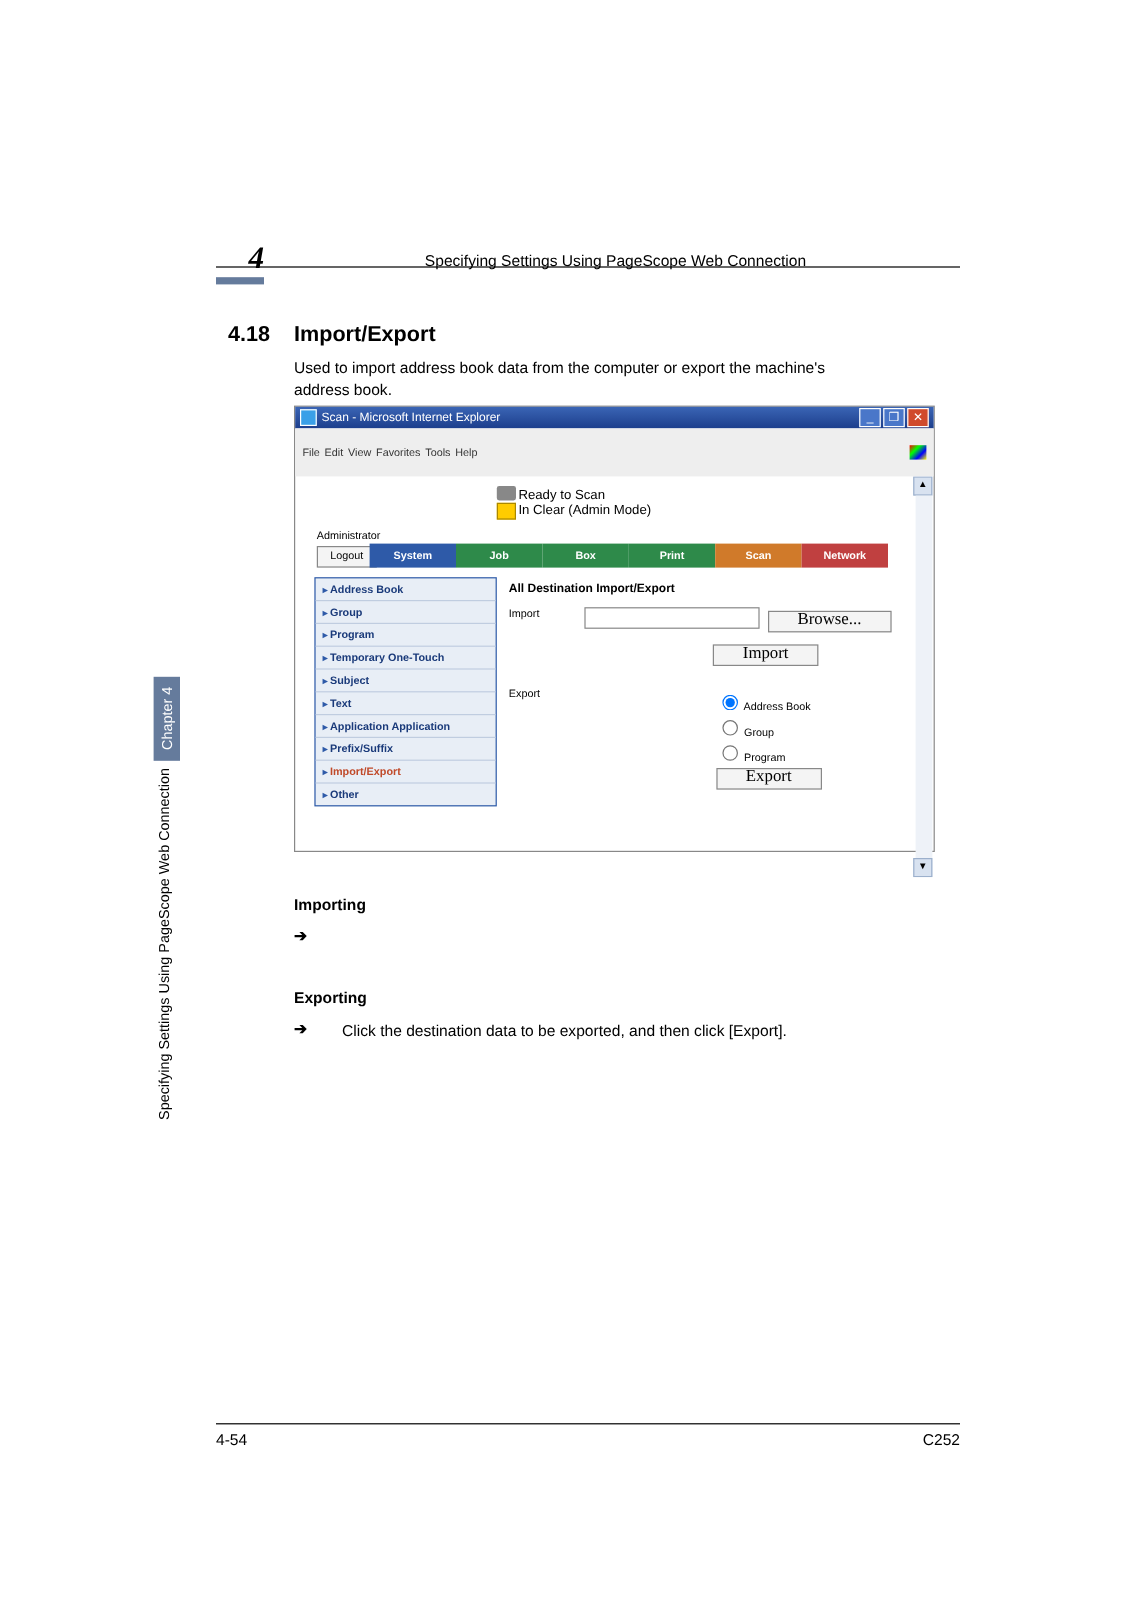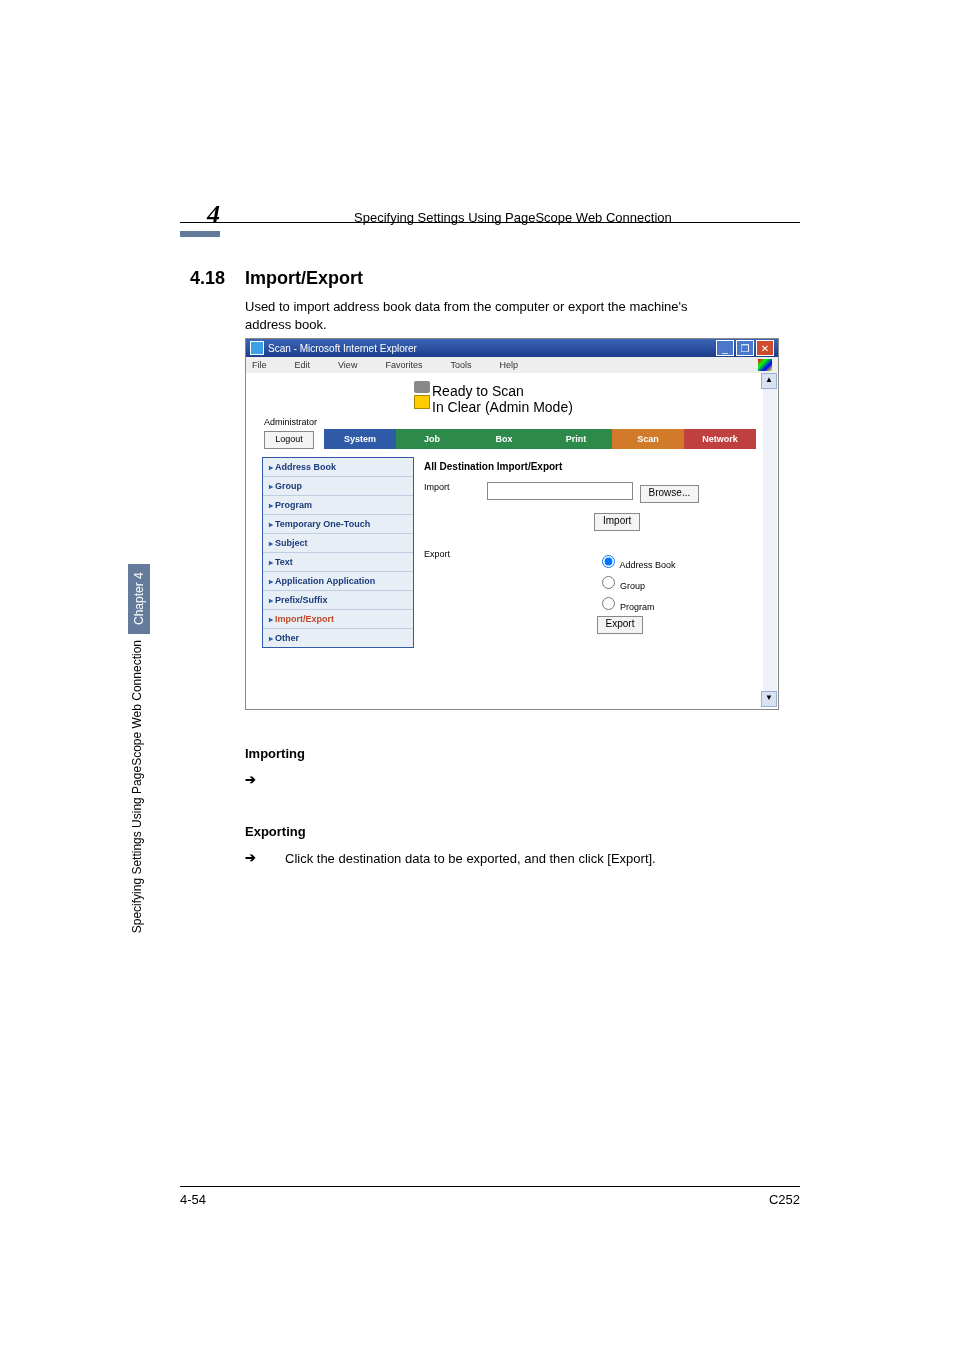--- a/index.html
+++ b/index.html
@@ -18,52 +18,52 @@
   .side-text{position:absolute;left:130px;top:640px;width:18px;font-size:12px;writing-mode:vertical-rl;transform:rotate(180deg);white-space:nowrap;}
 
   
   .win{position:absolute;left:245px;top:338px;width:532px;height:370px;border:1px solid #888;background:#fff;font-size:10px;}
   .title-bar{height:18px;background:linear-gradient(#3b65b5,#1c3e8c);color:#fff;display:flex;align-items:center;padding:0 4px;}
   .title-bar .ie-ico{width:12px;height:12px;background:#3aa0e8;border:1px solid #fff;margin-right:4px;}
   .title-bar .t{flex:1;font-weight:normal;font-size:10px;}
   .win-btn{width:16px;height:14px;margin-left:2px;display:flex;align-items:center;justify-content:center;border:1px solid #fff;font-size:10px;}
   .win-btn.min,.win-btn.max{background:#4a77c9;color:#fff;}
   .win-btn.close{background:#d04a2c;color:#fff;}
-  .menu-bar{height:16px;background:#eee;display:flex;align-items:center;gap:28px;padding:0 6px;font-size:9px;color:#333;}
+  .menu-bar{height:16px;background:#eee;display:flex;align-items:center;gap:4px;padding:12px 6px;font-size:9px;color:#333;}
   .menu-bar .flag{margin-left:auto;width:14px;height:12px;background:linear-gradient(135deg,#f00,#0f0,#00f,#ff0);}
   .content{position:relative;height:334px;overflow:hidden;}
   .scroll-arrow{position:absolute;right:1px;width:14px;height:14px;background:#d8e2f0;border:1px solid #9cb0cc;font-size:8px;text-align:center;line-height:12px;}
   .scroll-top{top:0;} .scroll-bot{bottom:0;}
   .scrollbar{position:absolute;right:1px;top:16px;bottom:16px;width:14px;background:#eef2f8;}
 
-  .status-block{position:absolute;left:168px;top:10px;font-size:14px;}
+  .status-block{position:absolute;left:168px;top:10px;font-size:11px;}
   .status-block .l1{margin-left:18px;}
   .status-block .l2{margin-left:18px;}
   .printer-ico{position:absolute;left:168px;top:8px;width:16px;height:12px;background:#888;border-radius:2px;}
   .warn-ico{position:absolute;left:168px;top:22px;width:14px;height:12px;background:#ffcc00;border:1px solid #aa8800;}
 
   .admin-lbl{position:absolute;left:18px;top:44px;font-size:9px;}
   .logout-btn{position:absolute;left:18px;top:58px;width:48px;height:16px;border:1px solid #888;background:#f4f4f4;font-size:9px;text-align:center;line-height:14px;}
 
-  .tabs{position:absolute;left:78px;top:56px;display:flex;}
+  .tabs{position:absolute;left:62px;top:56px;display:flex;}
   .tab{width:72px;height:20px;line-height:20px;text-align:center;font-size:9px;font-weight:bold;color:#fff;}
   .tab.sys{background:#2e5aa8;} .tab.job{background:#2e8a4a;} .tab.box{background:#2e8a4a;}
   .tab.print{background:#2e8a4a;} .tab.scan{background:#d07a2a;} .tab.net{background:#c04040;}
 
   .side-menu{position:absolute;left:16px;top:84px;width:150px;border:1px solid #2e5aa8;background:#e8eef6;}
   .side-menu .mi{padding:4px 6px;font-size:9px;color:#1a3a7a;font-weight:bold;border-top:1px solid #c0cde0;cursor:pointer;}
   .side-menu .mi:first-child{border-top:none;}
   .side-menu .mi.sel{color:#c04a2a;}
   .side-menu .mi::before{content:"▸";font-size:8px;margin-right:2px;color:#2e5aa8;}
 
   .panel{position:absolute;left:178px;top:84px;right:20px;bottom:8px;}
   .panel h4{margin:4px 0 10px 0;font-size:10px;}
   .row-lbl{display:inline-block;width:60px;font-size:9px;vertical-align:top;}
   .file-input{width:140px;height:14px;border:1px solid #888;margin-right:4px;}
-  .browse-btn,.act-btn,.clear-btn{height:16px;border:1px solid #888;background:#f4f4f4;font-size:10px;padding:0 8px;line-height:14px;display:inline-block;}
+  .browse-btn,.act-btn,.clear-btn{height:16px;border:1px solid #888;background:#f4f4f4;font-size:14px;padding:0 24px;line-height:14px;display:inline-block;font-family:Liberation Serif, serif;}
   .import-area{margin-bottom:18px;}
   .export-area{font-size:9px;}
   .radio-col{display:inline-block;margin-left:110px;vertical-align:top;}
   .radio-col label{display:block;margin:3px 0;font-size:9px;}
   .clear-row{text-align:right;margin-top:30px;padding-right:4px;}
 
   
   .subhead{position:absolute;left:245px;font:bold 13px Arial;}
   .bullet{position:absolute;left:245px;font:bold 13px Arial;}
   .bullet-text{position:absolute;left:285px;width:430px;font-size:13px;line-height:1.35;}

